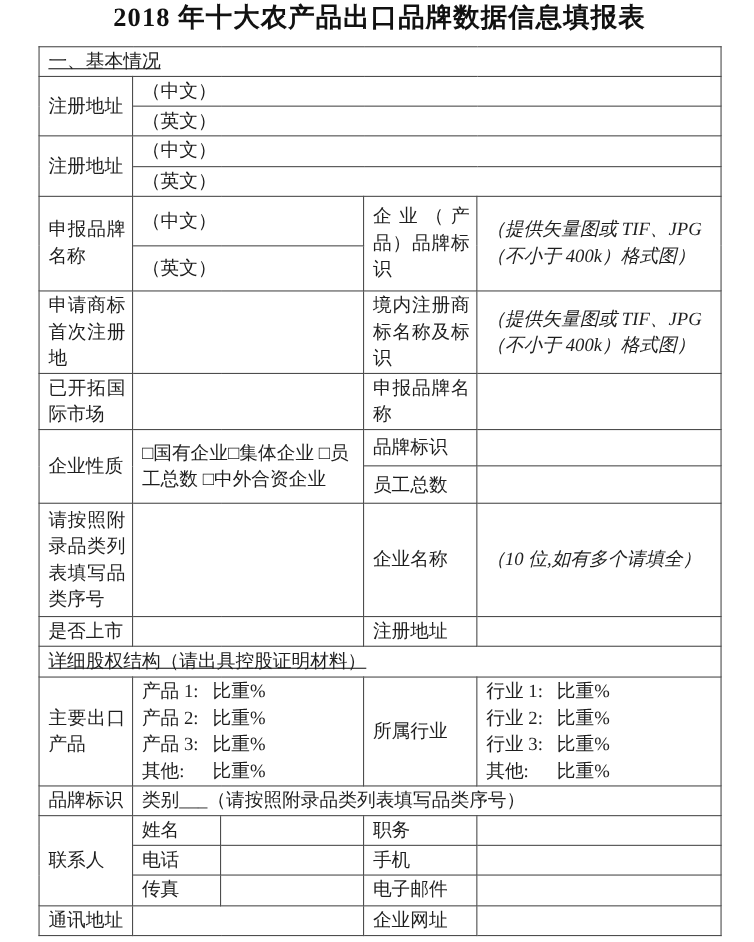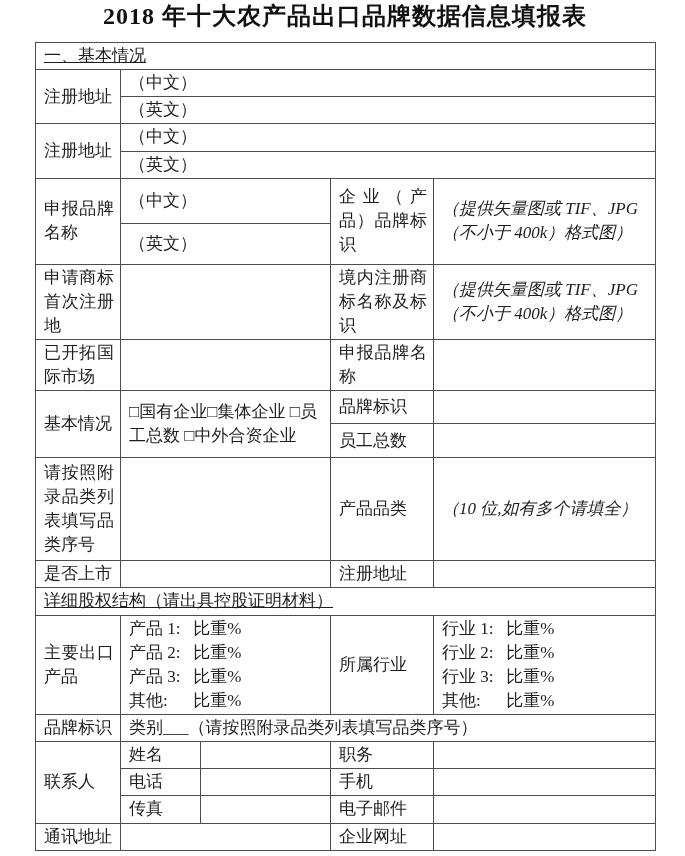--- a/index.html
+++ b/index.html
@@ -108,34 +108,34 @@
     </tr>
 
     <tr style="height:49px">
       <td class="jl vtop">已开拓国际市场</td>
       <td colspan="2" class="fill"></td>
       <td class="jl vtop">申报品牌名称</td>
       <td class="fill"></td>
     </tr>
 
     <tr style="height:33px">
-      <td rowspan="2" class="jl">基本情况</td>
+      <td rowspan="2" class="jl">企业性质</td>
       <td colspan="2" rowspan="2">□国有企业□集体企业 □员工总数 □中外合资企业</td>
       <td class="jl">品牌标识</td>
       <td class="fill"></td>
     </tr>
     <tr style="height:34px">
       <td class="jl">员工总数</td>
       <td class="fill"></td>
     </tr>
 
     <tr style="height:103px">
       <td class="jl vtop">请按照附录品类列表填写品类序号</td>
       <td colspan="2" class="fill"></td>
-      <td class="jl">产品品类</td>
+      <td class="jl">企业名称</td>
       <td class="note"><span>（10 位,如有多个请填全）</span></td>
     </tr>
 
     <tr style="height:25px">
       <td class="jl">是否上市</td>
       <td colspan="2" class="fill"></td>
       <td class="jl">注册地址</td>
       <td class="fill"></td>
     </tr>
 

